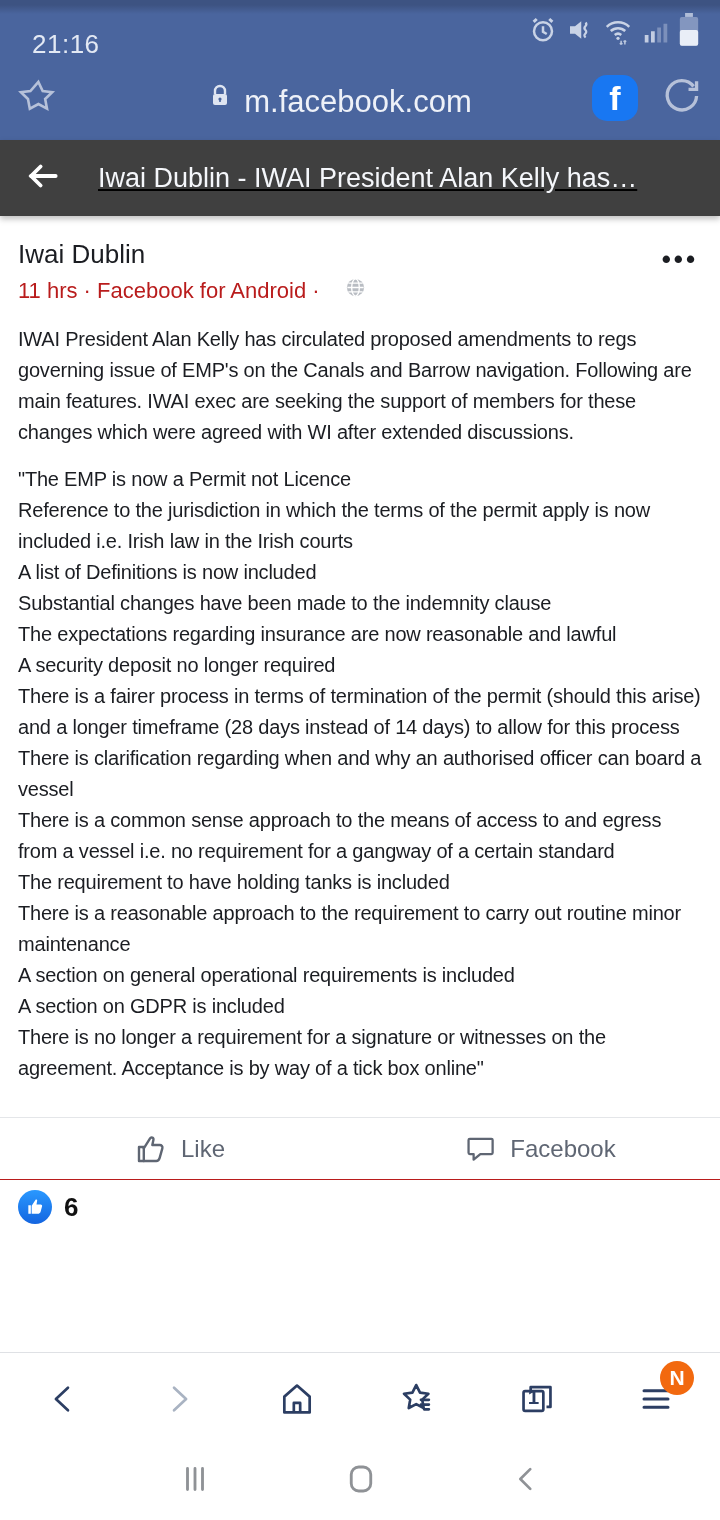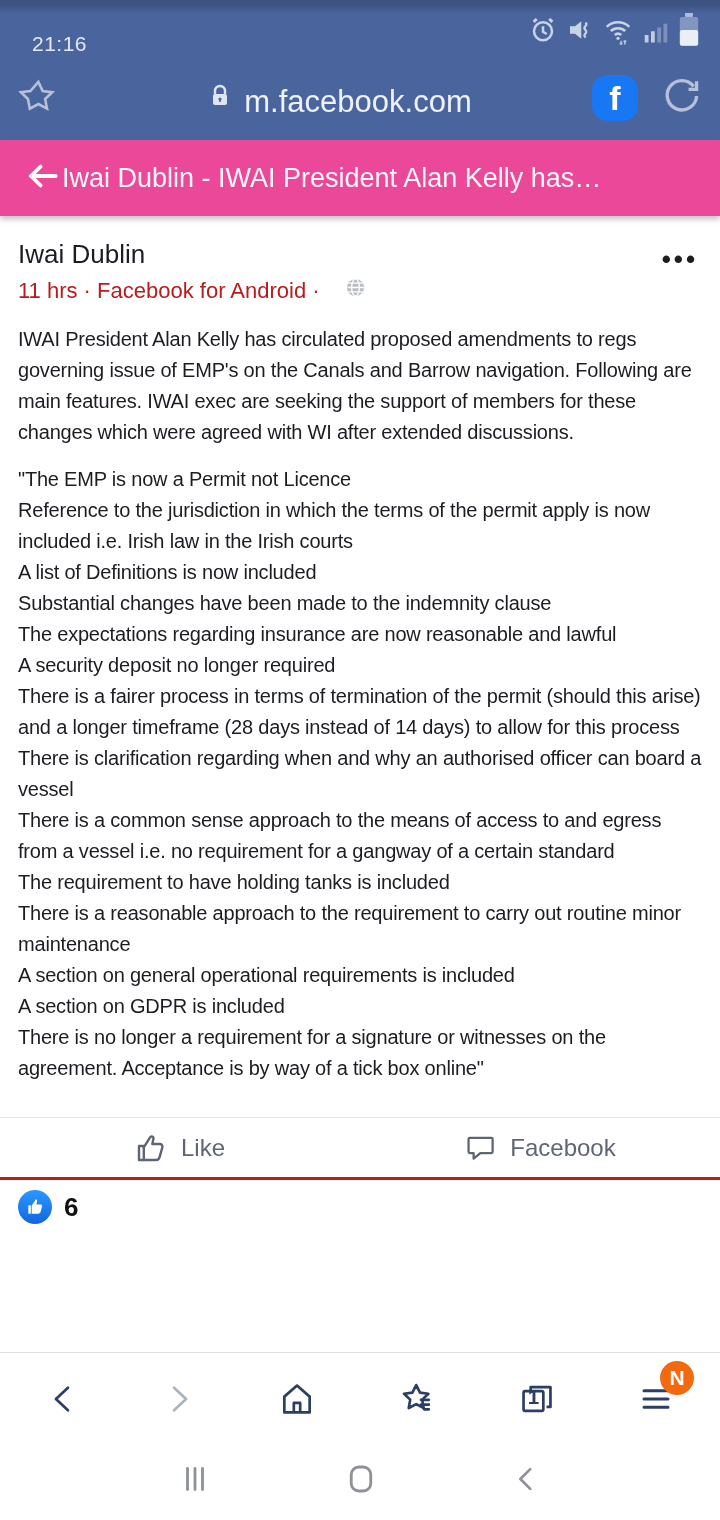--- a/index.html
+++ b/index.html
@@ -4,55 +4,55 @@
 <style>
   * { margin:0; padding:0; box-sizing:border-box; }
   html,body { background:#222; }
   body { font-family:"Liberation Sans", sans-serif; }
   .screen { width:720px; height:1520px; margin:0 auto; background:#fff;
             display:flex; flex-direction:column; overflow:hidden; position:relative; }
 
   
   .statusbar { height:56px; flex:0 0 auto; background:linear-gradient(#3d5382 0px,#3d5382 5px,#4a659e 14px,#4a659e 100%);
                display:flex; align-items:center; justify-content:space-between; padding:4px 20px 0 32px; }
-  .statusbar .time { color:#e3e9f4; font-size:21px; letter-spacing:0.5px;margin-top:28px; }
+  .statusbar .time { color:#e3e9f4; font-size:26px; letter-spacing:0.5px;margin-top:28px; }
   .sicons { display:flex; align-items:center; gap:7px; color:#c9d3e6; }
   .sicons svg { display:block; }
 
   
   .urlbar { height:84px; flex:0 0 auto; background:#4a659e; display:flex; align-items:center; padding:0 18px; }
   .urlbar .star { width:70px; color:#b6c1d9; }
   .addr { flex:1; display:flex; align-items:center; justify-content:center; gap:12px; color:#eef1f8; }
   .addr .domain { font-size:31px;margin-top:8px; }
   .urlicons { display:flex; align-items:center; gap:22px; }
   .fbbadge { width:46px; height:46px; border-radius:15px; background:#1877f2; color:#fff;
              display:flex; align-items:center; justify-content:center; font-size:34px; font-weight:bold; }
   .reload { color:#b6c1d9; }
 
   
-  .fbheader { height:76px; flex:0 0 auto; background:#ec4899; display:flex; align-items:center;
-              padding:0 24px; box-shadow:0 3px 6px rgba(0,0,0,.25); position:relative; z-index:2; }
+  .fbheader { height:76px; flex:0 0 auto; background:#404040; display:flex; align-items:center;
+              padding:0 24px; gap:36px; box-shadow:0 3px 6px rgba(0,0,0,.25); position:relative; z-index:2;text-decoration:underline; }
   .fbheader .title { color:#f5f7fb; font-size:27px; white-space:nowrap; overflow:hidden; flex:1; }
   .backarrow { color:#fff; flex:0 0 auto; }
 
   
   .content { flex:1 1 auto; background:#fff; padding:0 18px; overflow:hidden; }
   .posthead { display:flex; align-items:flex-start; padding-top:14px; gap:16px; position:relative; }
   .avatar { width:78px; height:78px; border-radius:50%; background:#fff; flex:0 0 auto; }
   .pnames { padding-top:9px; flex:1; }
   .pname { font-size:26px; font-weight:normal; color:#1b1d22; }
   .pmeta { margin-top:6px; font-size:22px; color:#b91c1c; display:flex; align-items:center; gap:24px; }
   .dots { color:#1b1d22; font-size:26px; letter-spacing:3px; font-weight:bold; padding:14px 4px; }
 
   .ptext { color:#1b1d22; font-size:20px; line-height:31px; letter-spacing:-0.2px; }
   .intro { margin-top:19px; }
   .quote { margin-top:16px; white-space:pre-wrap; }
 
   
-  .actionbar { margin:0 -18px; margin-top:33px; border-top:1px solid #e4e6e9; border-bottom:3px solid #b91c1c;
+  .actionbar { margin:0 -18px; margin-top:33px; border-top:1px solid #e4e6e9; border-bottom:1px solid #b91c1c;
                height:63px; display:flex; align-items:center; color:#5f6673; }
   .action { flex:1; display:flex; align-items:center; justify-content:center; gap:14px; font-size:24px; }
   .action svg { display:block; }
 
   .reactrow { height:50px; display:flex; align-items:center; gap:12px; padding-top:4px; }
   .rbadge { width:34px; height:34px; border-radius:50%; background:linear-gradient(#2998ff,#1465e0);
             display:flex; align-items:center; justify-content:center; color:#fff; }
   .rcount { font-size:26px; font-weight:bold; color:#111; }
 
   

